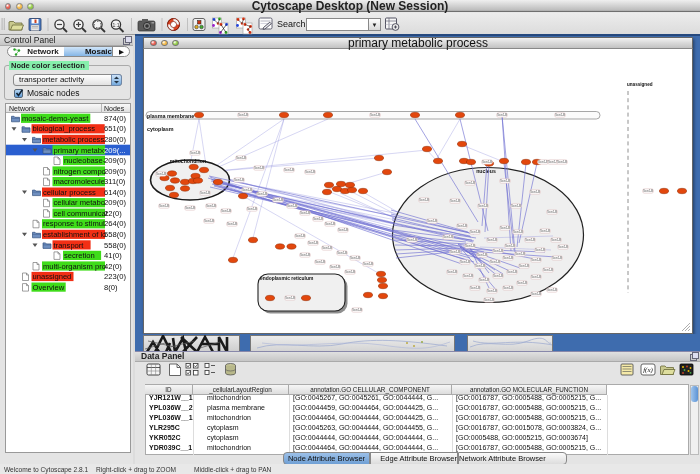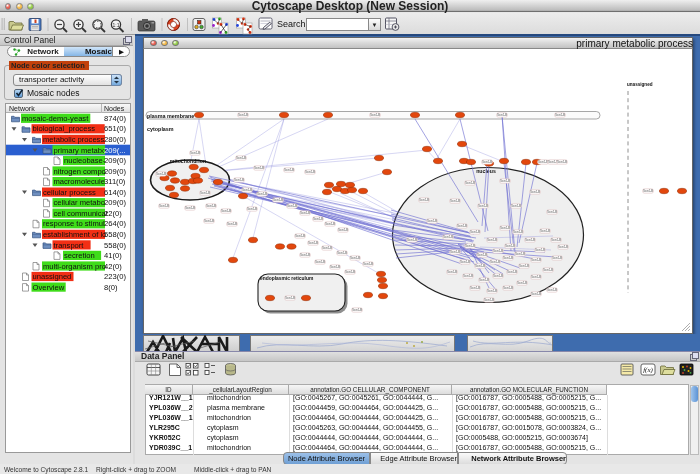--- a/index.html
+++ b/index.html
@@ -146,21 +146,21 @@
     <svg class="abs" style="left:13px;top:48px" width="8" height="8" viewBox="0 0 8 8">
       <circle cx="1.5" cy="1.5" r="1.2" fill="#2aa32a"></circle>
       <circle cx="6" cy="2.5" r="1.2" fill="#2aa32a"></circle>
       <circle cx="3" cy="6.5" r="1.2" fill="#2aa32a"></circle>
       <path d="M1.5 1.5 L6 2.5 L3 6.5" stroke="#2aa32a" stroke-width="0.6" fill="none"></path>
     </svg>
     <div class="abs" style="left:22px;top:46px;width:42px;height:11px;font-size:8px;font-weight:bold;color:#222;line-height:11px;text-align:center;">Network</div>
     <div class="abs" style="left:64px;top:46px;width:48px;height:17px;font-size:8px;font-weight:bold;color:#111;line-height:11px;text-align:right;">Mosaic</div>
     <div class="abs" style="left:112px;top:46px;width:18px;height:11px;border-left:1px solid #8a8a8a;font-size:6.5px;color:#111;text-align:center;line-height:11px;">▶</div>
     <div class="abs" style="left:4px;top:65px;width:127px;height:35px;border:1px solid #aaa;border-radius:3px;"></div>
-    <div class="abs" style="left:9px;top:60.5px;width:80px;height:9px;background:#c2410c;font-size:7.5px;font-weight:bold;color:#222;line-height:9px;padding:0 2px;">Node color selection</div>
+    <div class="abs" style="left:9px;top:60.5px;width:80px;height:9px;background:#86efac;font-size:7.5px;font-weight:bold;color:#222;line-height:9px;padding:0 2px;">Node color selection</div>
     <div class="abs" style="left:13px;top:74px;width:109px;height:12px;background:linear-gradient(180deg,#ffffff,#e2e2e2);border:1px solid #8a8a8a;border-radius:3px;"></div>
     <div class="abs" style="left:19px;top:74px;width:85px;height:30px;font-size:8px;color:#111;line-height:12px;">transporter activity</div>
     <div class="abs" style="left:111px;top:74px;width:11px;height:12px;background:linear-gradient(180deg,#cde3f9,#74aade);border:1px solid #7088a8;border-radius:0 3px 3px 0;"></div>
     <svg class="abs" style="left:113px;top:76px" width="7" height="8" viewBox="0 0 7 8">
       <path d="M1 3 L3.5 0.5 L6 3 Z" fill="#234"></path>
       <path d="M1 5 L3.5 7.5 L6 5 Z" fill="#234"></path>
     </svg>
     <div class="abs" style="left:14px;top:89px;width:9px;height:9px;background:linear-gradient(180deg,#b8d8f4,#5f9ad4);border:1px solid #567;border-radius:2px;"></div>
     <svg class="abs" style="left:15px;top:88px" width="10" height="10" viewBox="0 0 10 10">
       <path d="M1.5 5 L3.5 7.5 L7.5 1.5" fill="none" stroke="#123" stroke-width="1.6"></path>
@@ -299,21 +299,21 @@
       <text x="26.5" y="176.7" font-size="7.6" fill="#111" font-family="Liberation Sans">Overview</text>
       <text x="98" y="176.7" font-size="7.6" fill="#111" font-family="Liberation Sans">8(0)</text>
     </svg>
     <div class="abs" style="left:133px;top:36px;width:4px;height:428px;background:#dcdcdc;"></div>
     <div class="abs" style="left:135px;top:36px;width:565px;height:316px;background:#3e6cae;"></div>
     <div class="abs" style="left:143px;top:37px;width:550px;height:297px;background:#fff;border:1px solid #666;box-shadow:1px 2px 3px rgba(0,0,0,0.45);"></div>
     <div class="abs" style="left:143px;top:37px;width:550px;height:12px;background:linear-gradient(180deg,#f2f2f2 0%,#d8d8d8 50%,#c2c2c2 100%);border:1px solid #666;border-bottom:1px solid #888;"></div>
     <div class="abs" style="left:150.3px;top:39.7px;width:6.4px;height:6.4px;border-radius:50%;background:radial-gradient(circle at 35% 30%, #fff 0%, #ec6559 45%, #c94338 100%);border:0.5px solid #777;"></div>
     <div class="abs" style="left:161.3px;top:39.7px;width:6.4px;height:6.4px;border-radius:50%;background:radial-gradient(circle at 35% 30%, #fff 0%, #f6be4f 45%, #e0a030 100%);border:0.5px solid #777;"></div>
     <div class="abs" style="left:172.3px;top:39.7px;width:6.4px;height:6.4px;border-radius:50%;background:radial-gradient(circle at 35% 30%, #fff 0%, #9dd151 45%, #6fae32 100%);border:0.5px solid #777;"></div>
-    <div class="abs" style="left:143px;top:38px;width:550px;height:11px;text-align:right;font-size:10px;color:#111;line-height:11px;">primary metabolic process</div>
+    <div class="abs" style="left:143px;top:38px;width:550px;height:11px;text-align:center;font-size:12px;color:#111;line-height:11px;">primary metabolic process</div>
     <svg class="abs" style="left:144px;top:49px" width="548" height="284" viewBox="0 0 548 284">
       <line x1="63.0" y1="123.0" x2="55.0" y2="70.0" stroke="#8c8cdc" stroke-opacity="0.5" stroke-width="0.7" fill="none"></line>
       <line x1="63.0" y1="123.0" x2="140.0" y2="70.0" stroke="#8c8cdc" stroke-opacity="0.5" stroke-width="0.7" fill="none"></line>
       <line x1="63.0" y1="123.0" x2="184.0" y2="70.0" stroke="#8c8cdc" stroke-opacity="0.5" stroke-width="0.7" fill="none"></line>
       <line x1="63.0" y1="123.0" x2="234.0" y2="109.0" stroke="#8c8cdc" stroke-opacity="0.5" stroke-width="0.7" fill="none"></line>
       <line x1="63.0" y1="123.0" x2="283.0" y2="101.0" stroke="#8c8cdc" stroke-opacity="0.5" stroke-width="0.7" fill="none"></line>
       <line x1="67.0" y1="128.0" x2="326.0" y2="179.0" stroke="#8c8cdc" stroke-opacity="0.5" stroke-width="0.7" fill="none"></line>
       <line x1="69.0" y1="131.0" x2="334.0" y2="184.0" stroke="#8c8cdc" stroke-opacity="0.5" stroke-width="0.7" fill="none"></line>
       <line x1="70.0" y1="134.0" x2="340.0" y2="189.0" stroke="#8c8cdc" stroke-opacity="0.5" stroke-width="0.7" fill="none"></line>
       <line x1="68.0" y1="137.0" x2="344.0" y2="194.0" stroke="#8c8cdc" stroke-opacity="0.5" stroke-width="0.7" fill="none"></line>
@@ -743,17 +743,17 @@
     <div class="abs" style="left:293px;top:443px;width:158px;height:10px;font-size:7px;color:#111;line-height:10px;white-space:nowrap;overflow:hidden;">[GO:0044464, GO:0044444, GO:0044444, G...</div>
     <div class="abs" style="left:456px;top:443px;width:182px;height:10px;font-size:7px;color:#111;line-height:10px;white-space:nowrap;overflow:hidden;">[GO:0016787, GO:0005488, GO:0005215, G...</div>
     <div class="abs" style="left:193px;top:395px;width:1px;height:60px;background:#ddd;"></div>
     <div class="abs" style="left:289px;top:395px;width:1px;height:60px;background:#ddd;"></div>
     <div class="abs" style="left:452px;top:395px;width:1px;height:60px;background:#ddd;"></div>
     <div class="abs" style="left:607px;top:395px;width:1px;height:60px;background:#ddd;"></div>
     <div class="abs" style="left:690px;top:385px;width:9px;height:70px;background:#f0f0f0;border:1px solid #bbb;"></div>
     <div class="abs" style="left:691px;top:386px;width:7px;height:16px;background:linear-gradient(90deg,#9fc4ec,#5b93d6);border-radius:3px;"></div>
     <div class="abs" style="left:283px;top:452px;width:87px;height:13px;background:linear-gradient(180deg,#9cc0e8,#6f9fd4);border:1px solid #888;border-radius:4px 0 0 4px;font-size:7.5px;color:#111;line-height:12px;text-align:center;white-space:nowrap;">Node Attribute Browser</div>
     <div class="abs" style="left:370px;top:452px;width:88px;height:13px;background:linear-gradient(180deg,#fafafa,#dcdcdc);border:1px solid #888;font-size:7.5px;color:#111;line-height:12px;text-align:right;white-space:nowrap;">Edge Attribute Browser</div>
-    <div class="abs" style="left:458px;top:452px;width:109px;height:13px;background:linear-gradient(180deg,#fafafa,#dcdcdc);border:1px solid #888;border-radius:0 4px 4px 0;font-size:7.5px;color:#111;line-height:12px;text-align:right;white-space:nowrap;font-weight:bold;">Network Attribute Browser</div>
+    <div class="abs" style="left:458px;top:452px;width:109px;height:13px;background:linear-gradient(180deg,#fafafa,#dcdcdc);border:1px solid #888;border-radius:0 4px 4px 0;font-size:7.5px;color:#111;line-height:12px;text-align:left;white-space:nowrap;">Network Attribute Browser</div>
     <div class="abs" style="left:0;top:464px;width:700px;height:10px;background:#e8e8e8;"></div>
     <div class="abs" style="left:4px;top:465px;width:88px;height:9px;font-size:6.6px;color:#333;line-height:9px;white-space:nowrap;overflow:hidden;">Welcome to Cytoscape 2.8.1</div>
     <div class="abs" style="left:96px;top:465px;width:94px;height:9px;font-size:6.6px;color:#333;line-height:9px;white-space:nowrap;overflow:hidden;">Right-click + drag to ZOOM</div>
     <div class="abs" style="left:194px;top:465px;width:100px;height:9px;font-size:6.6px;color:#333;line-height:9px;white-space:nowrap;overflow:hidden;">Middle-click + drag to PAN</div>
   </div>
 </body></html>

